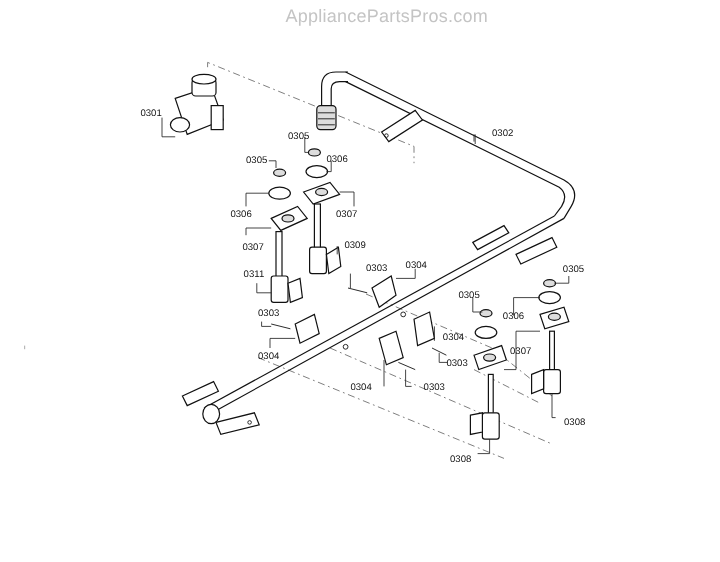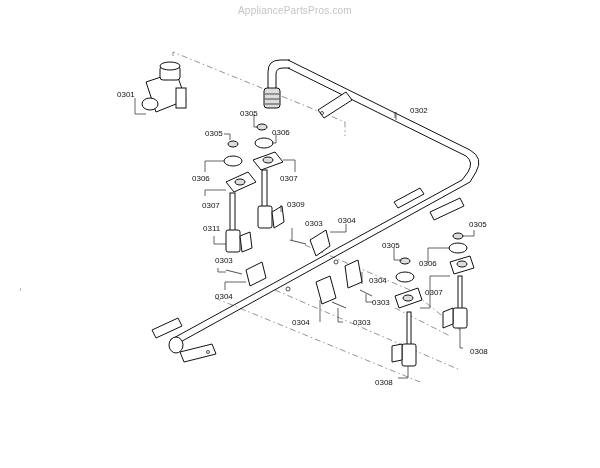--- a/index.html
+++ b/index.html
@@ -1,19 +1,19 @@
 <!DOCTYPE html>
 <html><head>
 <meta charset="utf-8">
 <style>
   html, body { margin: 0; padding: 0; background: #ffffff; }
   body { width: 600px; height: 468px; position: relative; overflow: hidden;
          font-family: "Liberation Sans", sans-serif; }
   #diagram { position: absolute; left: 0; top: 0; width: 600px; height: 468px; }
-  .watermark { position: absolute; left: 238px; top: 5px; font-size: 10px; color: #c4c4c4;
+  .watermark { position: absolute; left: 238px; top: 5px; font-size: 15px; color: #c4c4c4;
                font-family: "Liberation Sans", sans-serif; letter-spacing: 0.2px; }
   .lbl { font-family: "Liberation Sans", sans-serif; font-size: 8px; fill: #111; }
   .ln { stroke: #222; stroke-width: 0.8; fill: none; }
   .dash { stroke: #666; stroke-width: 0.7; fill: none; stroke-dasharray: 6 3 1.5 3; }
   .part { stroke: #111; stroke-width: 1; fill: #fff; }
   .partd { stroke: #111; stroke-width: 1; fill: #ddd; }
   .leader { stroke: #222; stroke-width: 0.7; fill: none; }
   .dot { fill: #b8b8b8; }
 </style>
 </head>

